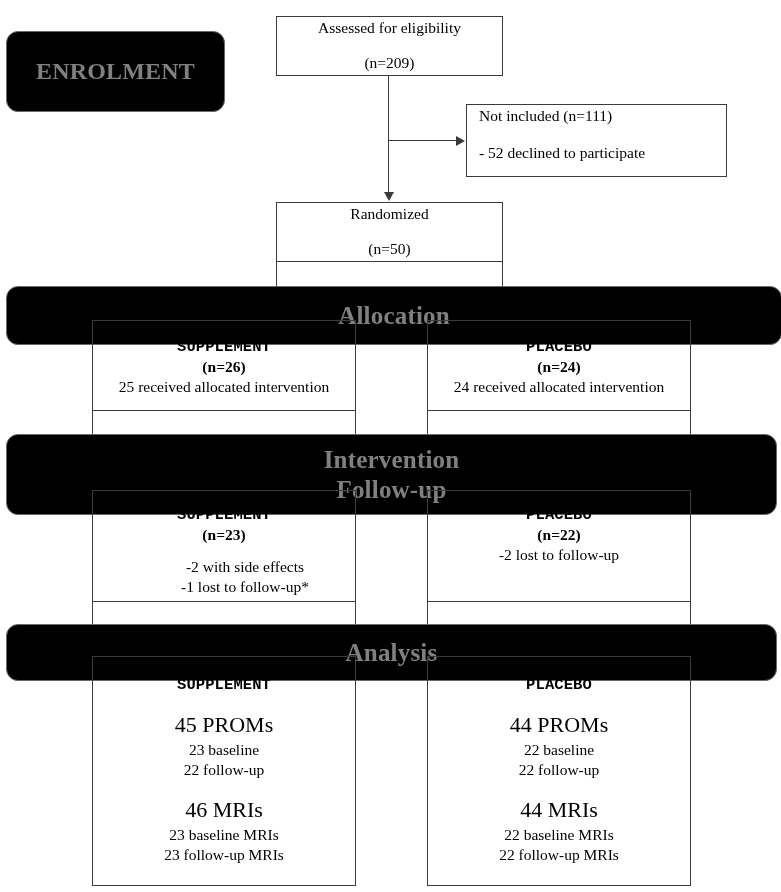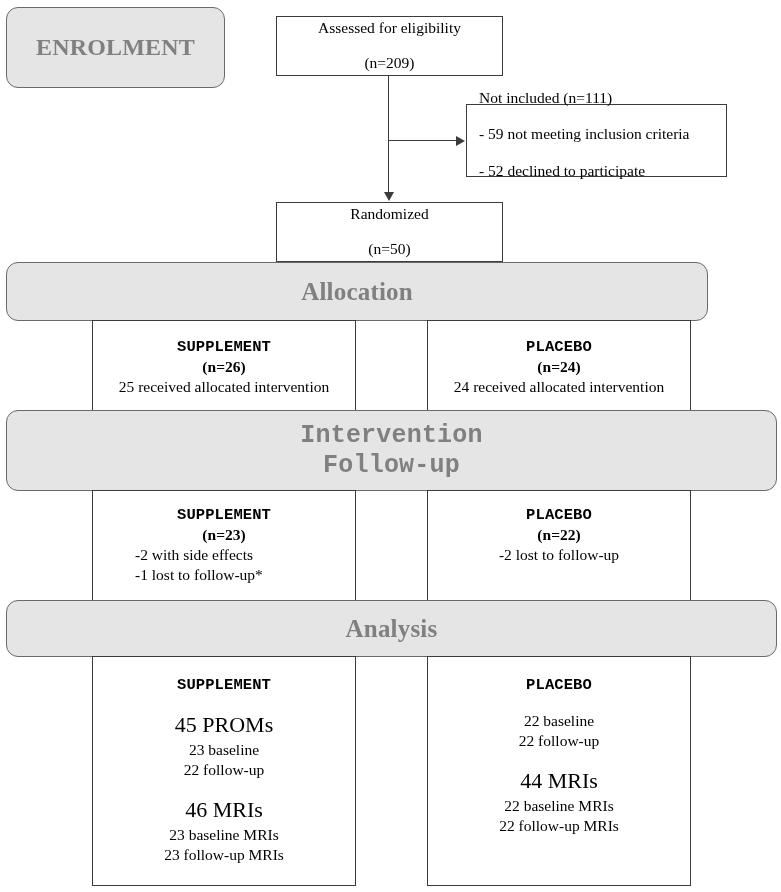--- a/index.html
+++ b/index.html
@@ -31,32 +31,33 @@
     justify-content: center;
     text-align: center;
     line-height: 1.22;
     font-size: 15.5px;
     gap: 16px;
   }
   .banner {
     position: absolute;
     box-sizing: border-box;
     border: 1.4px solid #6a6a6a;
-    background: #e5e5e5;
+    background: #000000;
     border-radius: 12px;
     display: flex;
     flex-direction: column;
     align-items: center;
     justify-content: center;
     text-align: center;
     color: #808080;
     font-weight: bold;
     font-size: 25px;
     line-height: 1.18;
     letter-spacing: .2px;
+    margin-top: 24px;
   }
   .stage-box {
     position: absolute;
     box-sizing: border-box;
     border: 1.4px solid #3b3b3b;
     background: transparent;
     display: flex;
     flex-direction: column;
     align-items: center;
     text-align: center;
@@ -91,37 +92,37 @@
   #enrolment-banner { left: 6px;  top: 7px;   width: 219px; height: 81px; font-size: 24px; }
 
   #eligibility-box  { left: 276px; top: 16px;  width: 227px; height: 60px; }
 
   #excluded-box     { left: 466px; top: 104px; width: 261px; height: 73px;
                       justify-content: center; align-items: flex-start; padding: 4px 0 16px 12px;
                       text-align: left; line-height: 1.30; font-size: 15.5px; }
 
   #randomized-box   { left: 276px; top: 202px; width: 227px; height: 60px; }
 
-  #allocation-banner   { left: 6px; top: 262px; width: 702px; height: 59px; }
-  #intervention-banner { left: 6px; top: 410px; width: 771px; height: 81px; font-family: Liberation Mono, monospace; }
+  #allocation-banner   { left: 6px; top: 262px; width: 776px; height: 59px; }
+  #intervention-banner { left: 6px; top: 410px; width: 771px; height: 81px; }
   #analysis-banner     { left: 6px; top: 600px; width: 771px; height: 57px; }
 
   #alloc-supplement { left: 92px;  top: 320px; width: 264px; height: 91px; padding-top: 16px; }
   #alloc-placebo    { left: 427px; top: 320px; width: 264px; height: 91px; padding-top: 16px; }
 
   #interv-supplement { left: 92px;  top: 490px; width: 264px; height: 112px; padding-top: 14px; }
   #interv-placebo    { left: 427px; top: 490px; width: 264px; height: 112px; padding-top: 14px; }
 
   #analysis-supplement { left: 92px;  top: 656px; width: 264px; height: 230px; padding-top: 18px; }
   #analysis-placebo    { left: 427px; top: 656px; width: 264px; height: 230px; padding-top: 18px; }
 
   .stage-box .sub { font-size: 15.5px; font-weight: bold; }
   .stage-box .ind { font-size: 15.5px; }
 
-  #interv-supplement .lines { margin-top: 0; text-align: left; padding-left: 42px; width: 100%; box-sizing: border-box; }
+  #interv-supplement .lines { margin-top: 12px; text-align: center; padding-left: 42px; width: 100%; box-sizing: border-box; }
 </style>
 </head>
 <body>
 
 <div id="diagram">
 
   <div class="banner" id="enrolment-banner">
     <span>ENROLMENT</span>
   </div>
 
@@ -131,21 +132,20 @@
   </div>
 
   <div class="ln vline" style="left:388px; top:76px; height:118px;"></div>
   <div class="arrowhead-down" style="left:384px; top:192px;"></div>
 
   <div class="ln hline" style="left:389px; top:140px; width:68px;"></div>
   <div class="arrowhead-right" style="left:456px; top:136px;"></div>
 
   <div class="box" id="excluded-box">
     <span class="lns">Not included  (n=111)</span>
-    <span class="lns">- 59 not meeting inclusion criteria</span>
     <span class="lns">- 52 declined to participate</span>
   </div>
 
   <div class="box" id="randomized-box">
     <span class="lns">Randomized</span>
     <span class="lns">(n=50)</span>
   </div>
 
   <div class="ln vline" style="left:276px; top:262px; height:59px;"></div>
   <div class="ln vline" style="left:502px; top:262px; height:59px;"></div>
@@ -208,20 +208,21 @@
     <span class="lns">22 follow-up</span>
     <div class="gap-md"></div>
     <span class="big lns">46 MRIs</span>
     <span class="lns">23 baseline MRIs</span>
     <span class="lns">23 follow-up MRIs</span>
   </div>
 
   <div class="stage-box" id="analysis-placebo">
     <span class="ttl lns">PLACEBO</span>
     <div class="gap-md"></div>
+    <span class="big lns">44 PROMs</span>
     <span class="lns">22 baseline</span>
     <span class="lns">22 follow-up</span>
     <div class="gap-md"></div>
     <span class="big lns">44 MRIs</span>
     <span class="lns">22 baseline MRIs</span>
     <span class="lns">22 follow-up MRIs</span>
   </div>
 
 </div>
 

